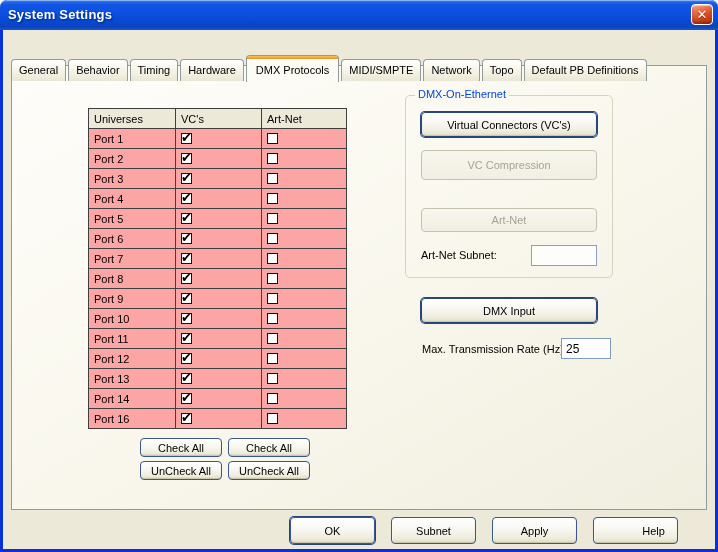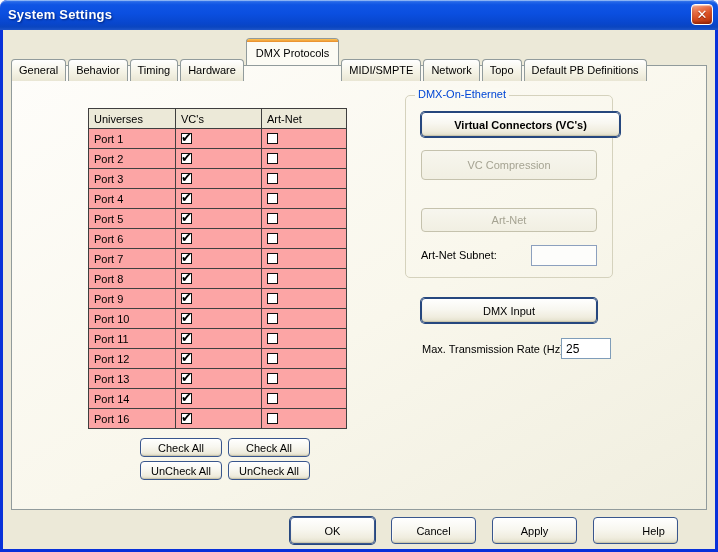--- a/index.html
+++ b/index.html
@@ -44,21 +44,21 @@
     position:absolute; left:8px; top:24px; height:28px;
     display:flex; align-items:flex-end; gap:2px; z-index:5;
   }
   .tab {
     height:22px; line-height:21px; padding:0 7px; margin-bottom:1px;
     border:1px solid #919B9C; border-bottom:none; border-radius:4px 4px 0 0;
     background: linear-gradient(180deg,#FFFFFF 0%, #F4F2E4 60%, #E9E6D4 100%);
     white-space:nowrap; cursor:pointer; position:relative;
   }
   .tab.active {
-    height:27px; line-height:29px; margin-bottom:17px; padding:0 9px;
+    height:27px; line-height:29px; margin-bottom:0; padding:0 9px;
     background:#FCFBF4; z-index:6;
   }
   .tab.active::before {
     content:""; position:absolute; top:0; left:-1px; right:-1px; height:3px;
     border-radius:4px 4px 0 0;
     background: linear-gradient(180deg,#FFC452 0%, #E68B2C 100%);
     border-left:1px solid #919B9C; border-right:1px solid #919B9C;
   }
   
   .panel {
@@ -238,33 +238,33 @@
           </tbody>
       </table>
 
       <button class="btn" style="left:128px; top:372px; width:82px; height:19px;">Check All</button>
       <button class="btn" style="left:216px; top:372px; width:82px; height:19px;">Check All</button>
       <button class="btn" style="left:128px; top:395px; width:82px; height:19px;">UnCheck All</button>
       <button class="btn" style="left:216px; top:395px; width:82px; height:19px;">UnCheck All</button>
 
       <div class="groupbox">
         <span class="legend">DMX-On-Ethernet</span>
-        <button class="btn strong" style="left:15px; top:16px; width:199px; height:25px;font-weight:bold;">Virtual Connectors (VC's)</button>
+        <button class="btn strong" style="left:15px; top:16px; width:176px; height:25px;">Virtual Connectors (VC's)</button>
         <button class="btn" disabled="" style="left:15px; top:54px; width:176px; height:30px;">VC Compression</button>
         <button class="btn" disabled="" style="left:15px; top:112px; width:176px; height:24px;">Art-Net</button>
         <span class="lbl" style="left:15px; top:153px;">Art-Net Subnet:</span>
         <input class="xp-input" style="left: 125px; top: 149px; width: 66px; height: 21px;" value="">
       </div>
 
       <button class="btn strong" style="left:409px; top:232px; width:176px; height:25px;">DMX Input</button>
 
       <span class="lbl" style="left:410px; top:277px;">Max. Transmission Rate (Hz):</span>
       <input class="xp-input" style="left: 549px; top: 272px; width: 50px; height: 21px; border-color: rgb(127, 157, 185); background: rgb(255, 255, 255);" value="25">
 
     </div>
 
     <button class="btn footer-btn focus" style="left:287px;">OK</button>
-    <button class="btn footer-btn" style="left:388px;">Cancel</button>
+    <button class="btn footer-btn" style="left:388px;">Subnet</button>
     <button class="btn footer-btn" style="left:489px;">Apply</button>
     <button class="btn footer-btn" style="left:590px;padding-left:36px;">Help</button>
 
   </div>
 </div>
 
 </body></html>

